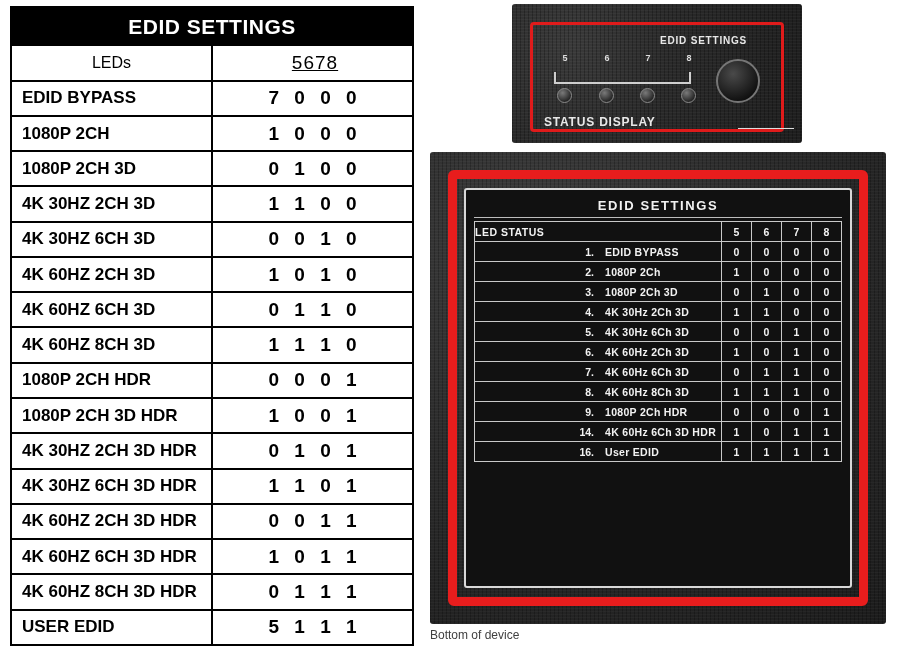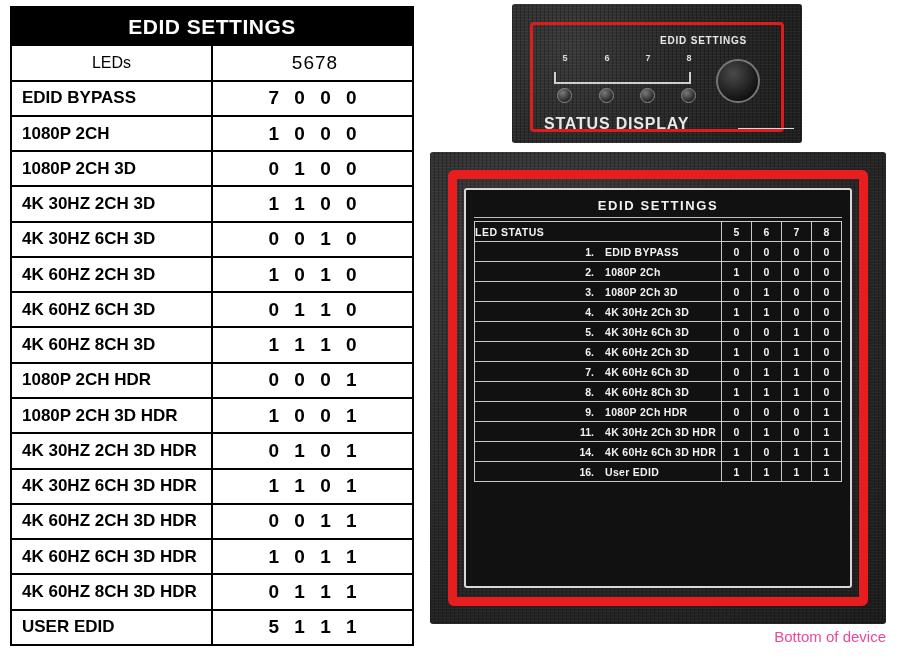--- a/index.html
+++ b/index.html
@@ -62,20 +62,21 @@
   }
   #left-table td.val {
     text-align: center;
     font-size: 19px;
     letter-spacing: 5px;
     padding-left: 5px;
   }
   #left-table td.val.hdr {
     font-weight: normal;
     letter-spacing: 1px;
+    text-decoration: underline;
   }
   #left-table tr.hdr-row td {
     border-top: none;
   }
   #left-table tr td:first-child { border-left: none; }
   #left-table tr td:last-child { border-right: none; }
   #left-table tr:last-child td { border-bottom: none; }
 
   
   #top-photo {
@@ -158,21 +159,21 @@
     height: 44px;
     border-radius: 50%;
     background: radial-gradient(circle at 38% 32%, #4a4a4a, #101010 75%);
     border: 2px solid #767676;
     box-sizing: border-box;
   }
   #top-photo .status-label {
     position: absolute;
     left: 32px;
     top: 111px;
-    font-size: 16px;
+    font-size: 12px;
     font-weight: bold;
     color: #e8e8e8;
     letter-spacing: 0.8px;
   }
   #top-photo .lead-line {
     position: absolute;
     left: 226px;
     top: 124px;
     width: 56px;
     height: 0;
@@ -261,23 +262,23 @@
     text-align: left;
     padding-left: 7px;
     border-left: none;
     letter-spacing: 0.3px;
   }
   #caption {
     position: absolute;
     left: 430px;
     top: 628px;
     width: 456px;
-    text-align: right;
-    font-size: 15px;
-    color: #ec4899;
+    text-align: left;
+    font-size: 12px;
+    color: #404040;
   }
 </style>
 </head>
 <body>
 
 <div id="left-table">
   <table>
     <tbody id="left-tbody">
       <tr>
         <td class="title-cell" colspan="2">EDID SETTINGS</td>
@@ -457,28 +458,20 @@
           </tr>
           <tr>
             <td class="idx">9.</td>
             <td class="nm">1080P 2Ch HDR</td>
             <td class="bit">0</td>
             <td class="bit">0</td>
             <td class="bit">0</td>
             <td class="bit">1</td>
           </tr>
           <tr>
-            <td class="idx">11.</td>
-            <td class="nm">4K 30Hz  2Ch 3D HDR</td>
-            <td class="bit">0</td>
-            <td class="bit">1</td>
-            <td class="bit">0</td>
-            <td class="bit">1</td>
-          </tr>
-          <tr>
             <td class="idx">14.</td>
             <td class="nm">4K 60Hz 6Ch 3D HDR</td>
             <td class="bit">1</td>
             <td class="bit">0</td>
             <td class="bit">1</td>
             <td class="bit">1</td>
           </tr>
           <tr>
             <td class="idx">16.</td>
             <td class="nm">User  EDID</td>

